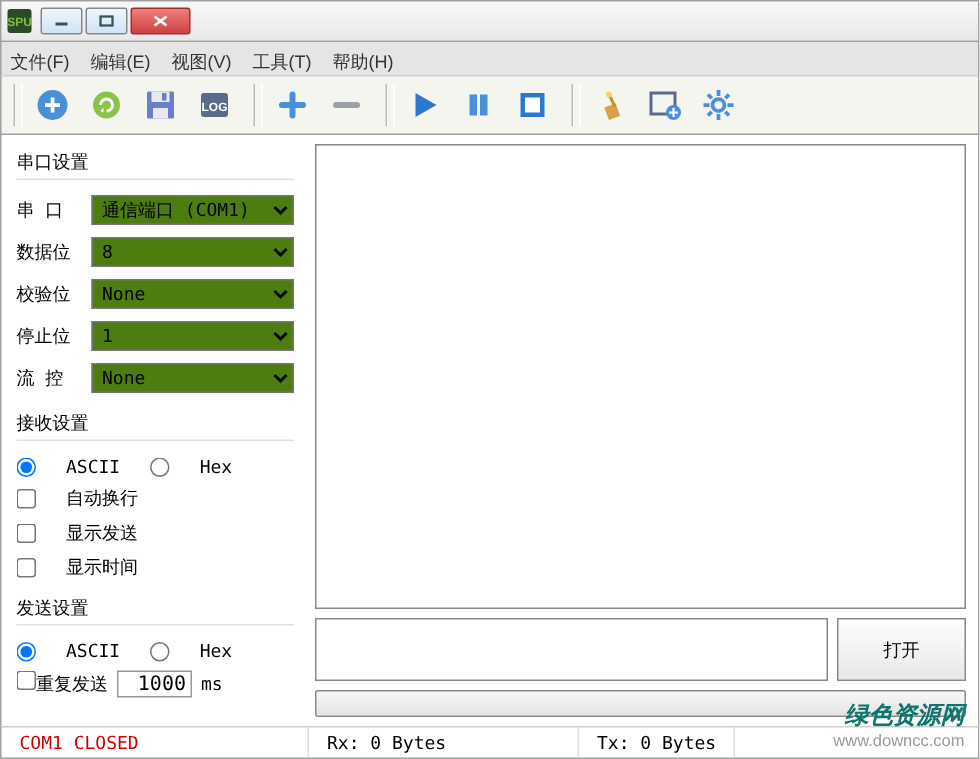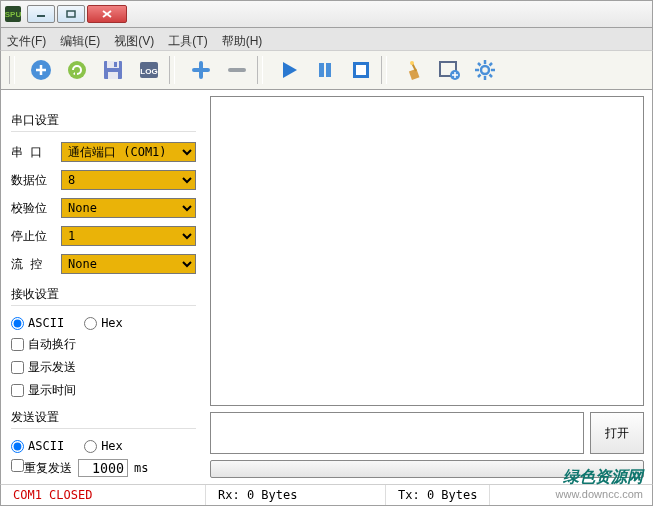--- a/index.html
+++ b/index.html
@@ -12,39 +12,39 @@
 .winbtn { width: 28px; height: 18px; border: 1px solid #888; border-radius: 2px; display: flex; align-items: center; justify-content: center; font-size: 10px; cursor: pointer; }
 .winbtn.min, .winbtn.max { background: linear-gradient(#f0f6fc,#d0e4f5); }
 .winbtn.close { background: linear-gradient(#f08080,#d04040); color: #fff; width: 40px; border-color: #a03030; }
 .winbtn svg { display: block; }
 
 .menubar { height: 22px; background: #e5e5e5; border-left: 1px solid #a0a0a0; border-right: 1px solid #a0a0a0; display: flex; align-items: flex-end; padding: 0 6px; gap: 14px; color: #333; }
 .menubar span { cursor: pointer; }
 
 .toolbar { height: 40px; border: 1px solid #a0a0a0; border-top: 1px solid #cfcfcf; background: #f5f5f0; display: flex; align-items: center; padding: 0 6px; gap: 6px; }
 .divider { width: 6px; height: 28px; border-left: 1px solid #bbb; border-right: 1px solid #fff; margin: 0 2px; }
-.tbtn { width: 30px; height: 30px; display: flex; align-items: center; justify-content: flex-end; cursor: pointer; border-radius: 3px; }
+.tbtn { width: 30px; height: 30px; display: flex; align-items: center; justify-content: flex-start; cursor: pointer; border-radius: 3px; }
 
 .content { display: flex; height: 394px; border-left: 1px solid #a0a0a0; border-right: 1px solid #a0a0a0; }
-.leftpanel { width: 205px; padding: 6px 10px; display: flex; flex-direction: column; gap: 4px; margin-top: 12px; }
+.leftpanel { width: 205px; padding: 6px 10px; display: flex; flex-direction: column; gap: 4px; }
 .fieldset-title { font-family: SimSun, monospace; margin-bottom: 6px; border-bottom: 1px solid #e0e0e0; padding-bottom: 2px; padding-top: 4px; }
 .formrow { display: flex; align-items: center; gap: 8px; margin-bottom: 4px; font-family: SimSun, monospace; }
 .formrow label { width: 42px; letter-spacing: 0; }
-.formrow select { flex: 1; height: 20px; border: 1px solid #777; background: #eab308; font-family: SimSun, monospace; font-size: 12px; padding: 0 2px; }
+.formrow select { flex: 1; height: 20px; border: 1px solid #777; background: #4d7c0f; font-family: SimSun, monospace; font-size: 12px; padding: 0 2px; }
 .radiorow { display: flex; align-items: center; gap: 20px; font-family: SimSun, monospace; margin-bottom: 2px; }
-.radiorow label, .checkrow label { display: flex; align-items: center; gap: 4px; cursor: pointer; }
+.radiorow label, .checkrow label { display: flex; align-items: center; gap: 20px; cursor: pointer; }
 .checkrow { font-family: SimSun, monospace; margin-bottom: 2px; }
 .repeatrow { display: flex; align-items: center; gap: 6px; font-family: SimSun, monospace; }
 .repeatrow input[type=text] { width: 50px; height: 18px; border: 1px solid #999; text-align: right; padding: 0 3px; font-family: SimSun, monospace; }
 
 .rightpanel { flex: 1; padding: 6px 8px 6px 4px; display: flex; flex-direction: column; gap: 6px; }
 .receive-area { flex: 1; border: 1px solid #888; background: #fff; }
 .send-row { display: flex; gap: 6px; align-items: stretch; }
 .send-area { flex: 1; height: 42px; border: 1px solid #888; background: #fff; }
-.open-btn { width: 54px; border: 1px solid #888; background: linear-gradient(#fdfdfd,#e8e8e8); font-family: SimSun, monospace; font-size: 12px; cursor: pointer; }
+.open-btn { width: 86px; border: 1px solid #888; background: linear-gradient(#fdfdfd,#e8e8e8); font-family: SimSun, monospace; font-size: 12px; cursor: pointer; }
 .progress-bar { height: 18px; border: 1px solid #888; background: linear-gradient(#f8f8f8,#e4e4e4); border-radius: 2px; }
 
 .statusbar { height: 22px; border: 1px solid #a0a0a0; border-top: 1px solid #cfcfcf; display: flex; align-items: flex-end; font-family: SimSun, monospace; }
 .statusbar .seg { padding: 0 12px; height: 100%; display: flex; align-items: center; border-right: 1px solid #ddd; }
 .statusbar .seg.red { color: #d00000; }
 .statusbar .seg:nth-child(1) { width: 205px; }
 .statusbar .seg:nth-child(2) { width: 180px; }
 
 .watermark { position: absolute; right: 10px; bottom: 6px; text-align: right; pointer-events: none; }
 .watermark .l1 { color: #0f766e; font-size: 16px; font-weight: bold; font-style: italic; font-family: SimSun; }

